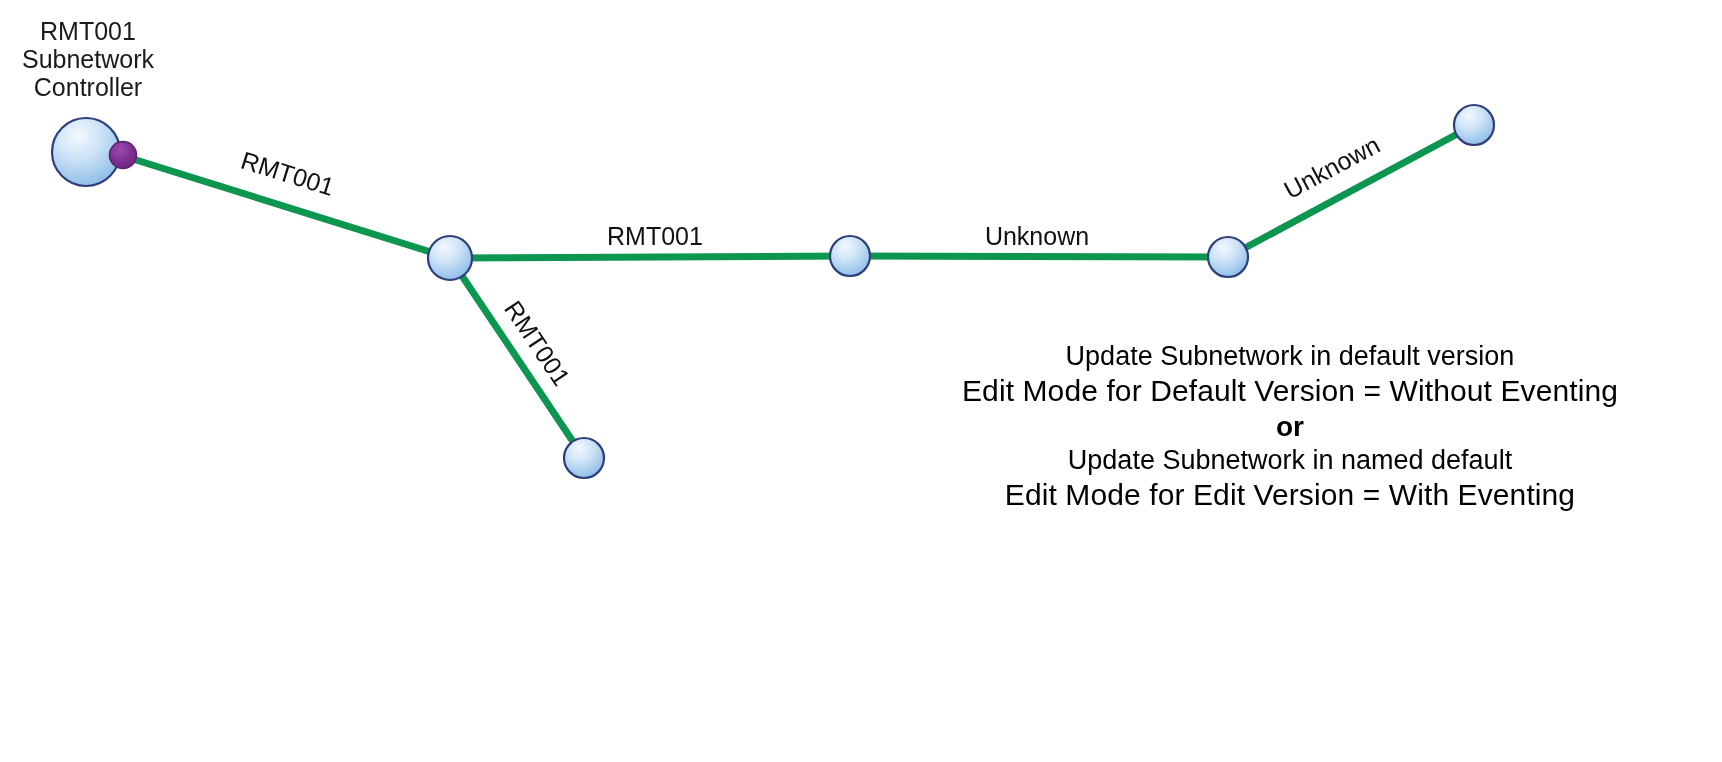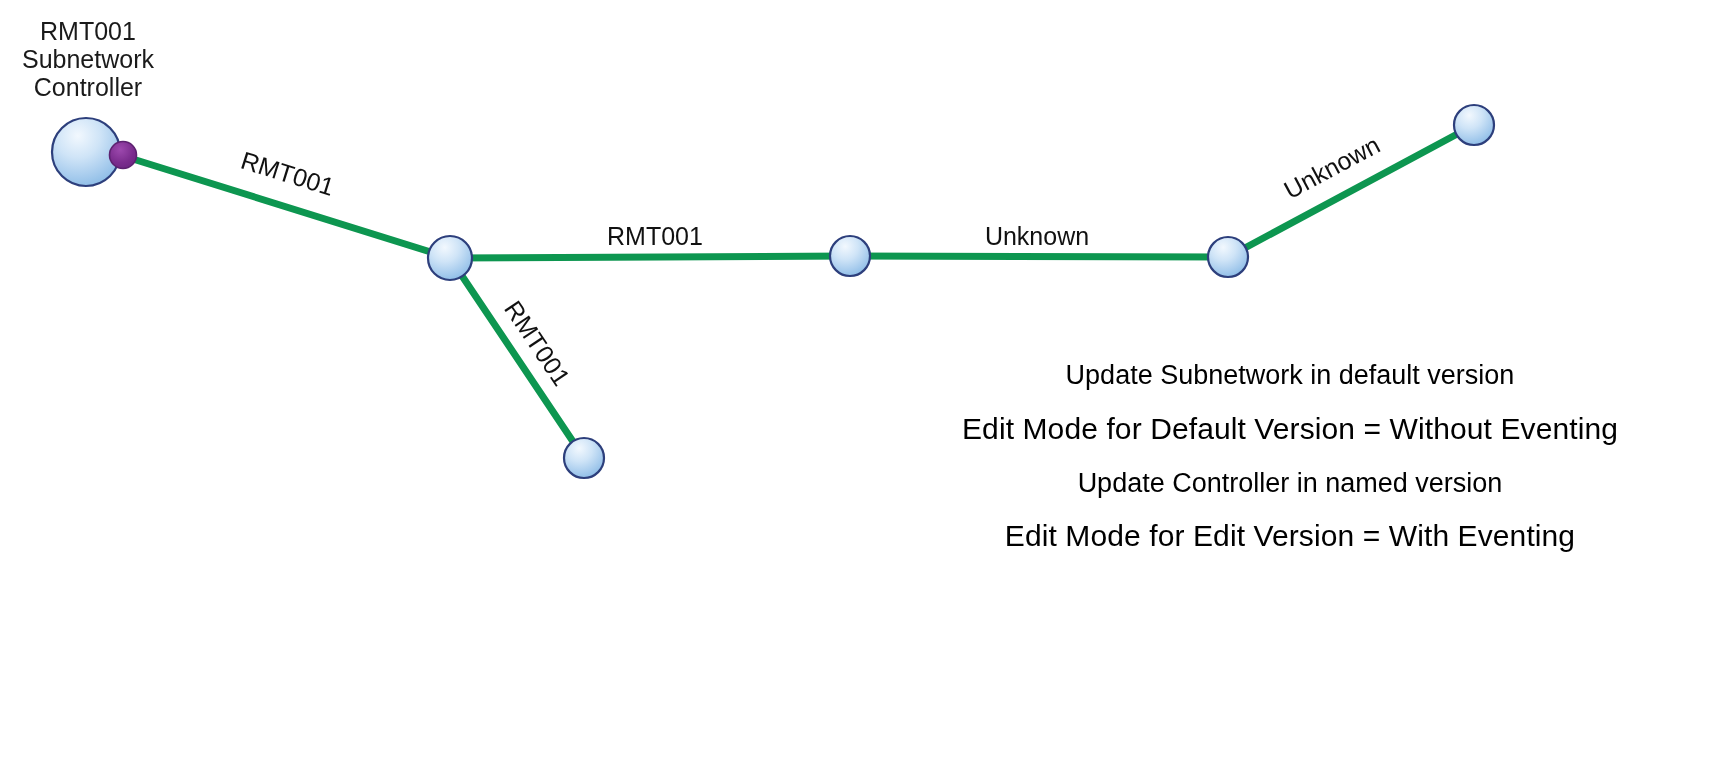--- a/index.html
+++ b/index.html
@@ -42,21 +42,20 @@
     left: 880px;
     top: 340px;
     width: 820px;
     text-align: center;
   }
   .ann-line {
     font-family: "Liberation Sans", sans-serif;
     color: #000000;
     line-height: 1.22;
     white-space: nowrap;
-    margin-top: 19px;
   }
   .ann-plain {
     font-size: 27px;
     font-weight: 400;
   }
   .ann-bold {
     font-size: 30px;
     font-weight: normal;
     letter-spacing: 0.1px;
   }
@@ -114,17 +113,18 @@
       <text class="edge-label" x="655" y="245">RMT001</text>
       <text class="edge-label" x="1037" y="245">Unknown</text>
       <text class="edge-label" x="1336" y="175" transform="rotate(-28.2 1336 175)">Unknown</text>
       <text class="edge-label" x="530" y="348" transform="rotate(56.2 530 348)">RMT001</text>
     </g>
   </svg>
 
   <div class="annotation-block">
     <div class="ann-line ann-plain">Update Subnetwork in default version</div>
     <div class="ann-line ann-bold">Edit Mode for Default Version = Without Eventing</div>
-    <div class="ann-line ann-plain">Update Controller in named version</div>
+    <div class="ann-line ann-or">or</div>
+    <div class="ann-line ann-plain">Update Subnetwork in named default</div>
     <div class="ann-line ann-bold">Edit Mode for Edit Version = With Eventing</div>
   </div>
 
 </div>
 
 </body></html>

